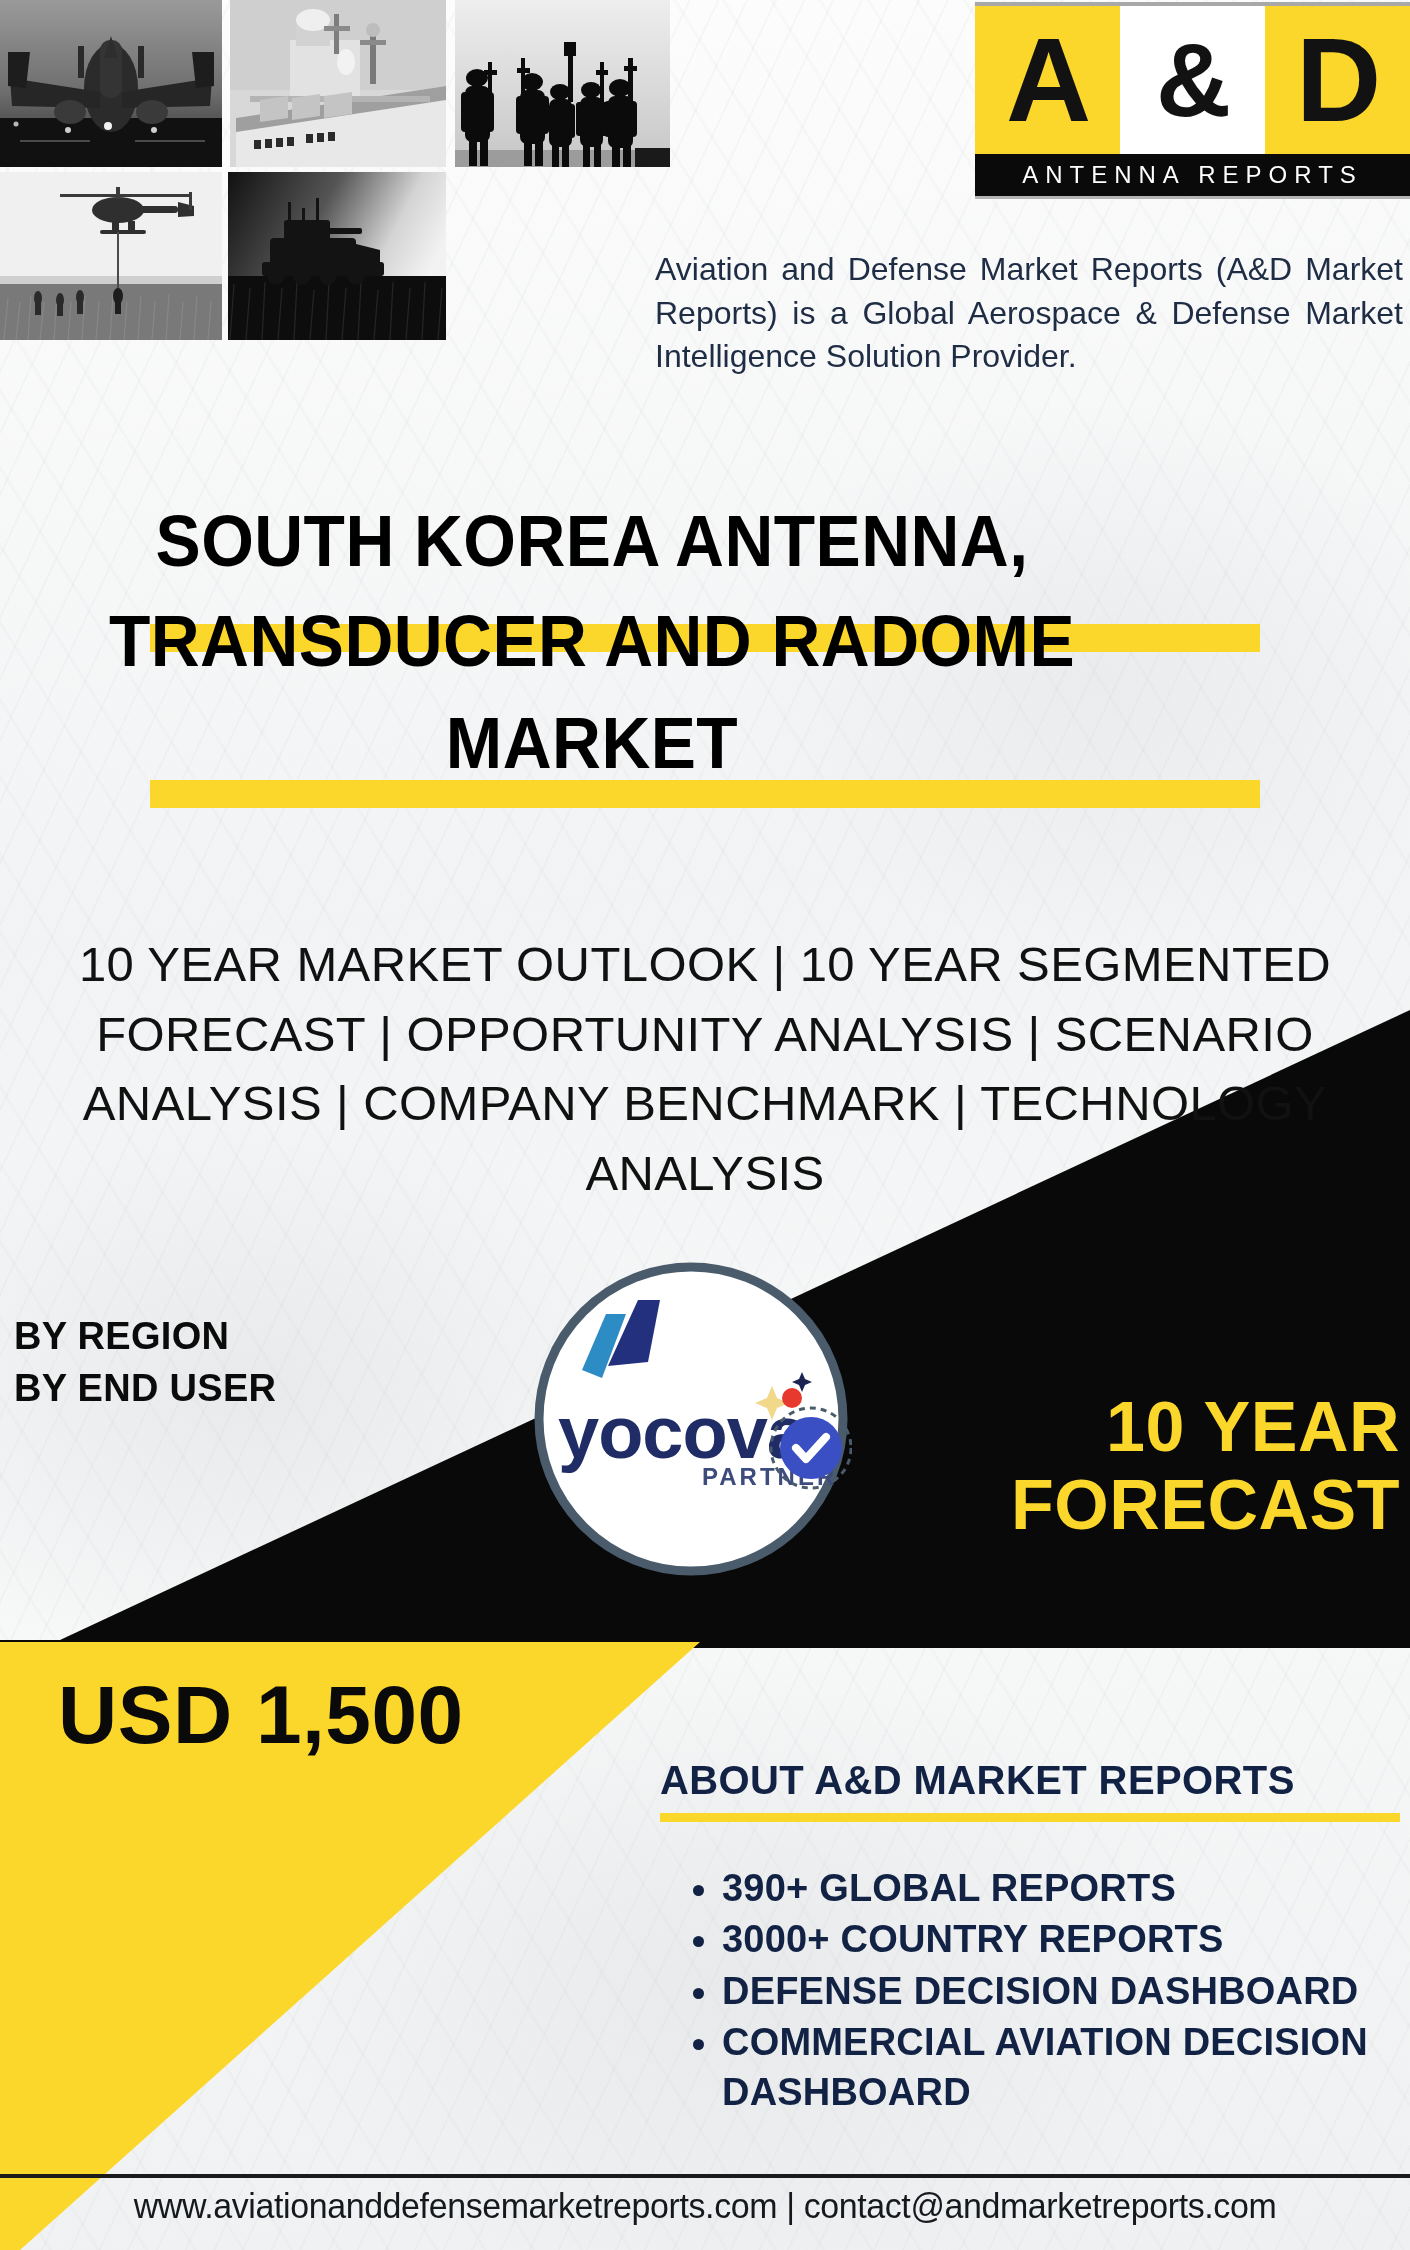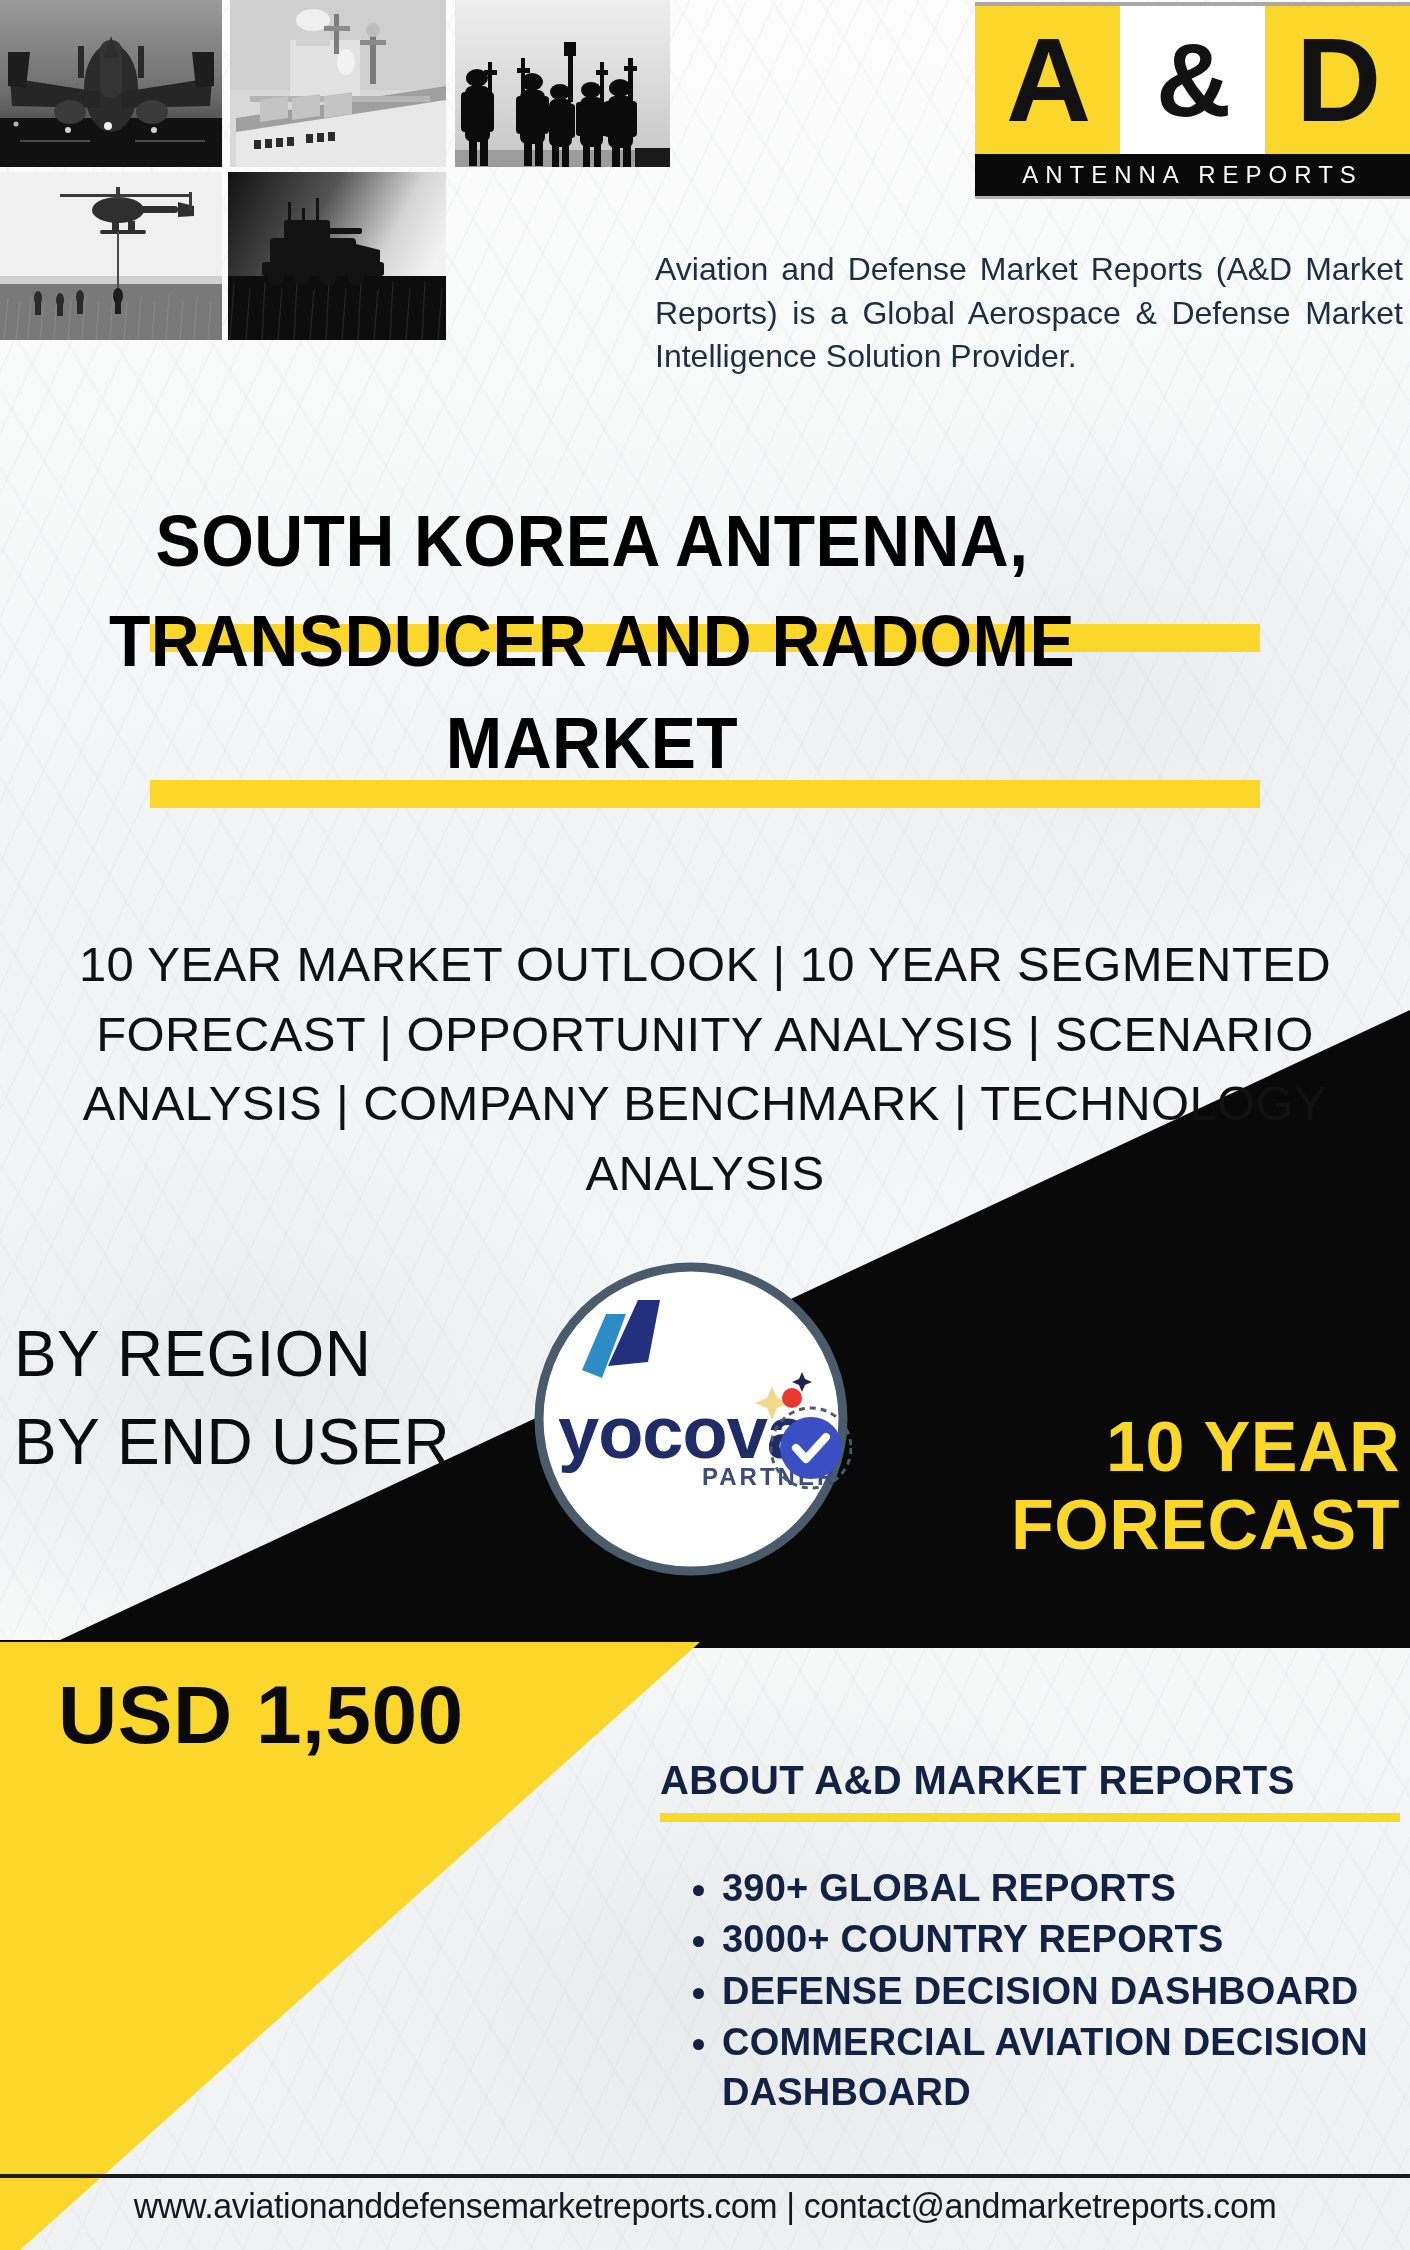--- a/index.html
+++ b/index.html
@@ -174,22 +174,22 @@
   }
 
   
   .bylines {
     position: absolute;
     top: 1310px;
     left: 14px;
     z-index: 6;
   }
   .byline {
-    font-size: 64px;
-    font-weight: 400;
+    font-size: 38px;
+    font-weight: 700;
     color: #0b0b0b;
     letter-spacing: 0.3px;
     line-height: 1.38;
     font-family: "Liberation Sans", sans-serif;
   }
 
   
   .yocova {
     position: absolute;
     left: 530px;
@@ -202,21 +202,20 @@
   
   .forecast {
     position: absolute;
     right: 0;
     top: 1388px;
     width: 770px;
     z-index: 6;
     text-align: right;
     padding-right: 10px;
     box-sizing: border-box;
-    margin-top: 20px;
   }
   .forecast-line {
     font-size: 70px;
     font-weight: 700;
     color: #fcd72b;
     line-height: 1.12;
     letter-spacing: 0.5px;
     font-family: "Liberation Sans", sans-serif;
   }
 

